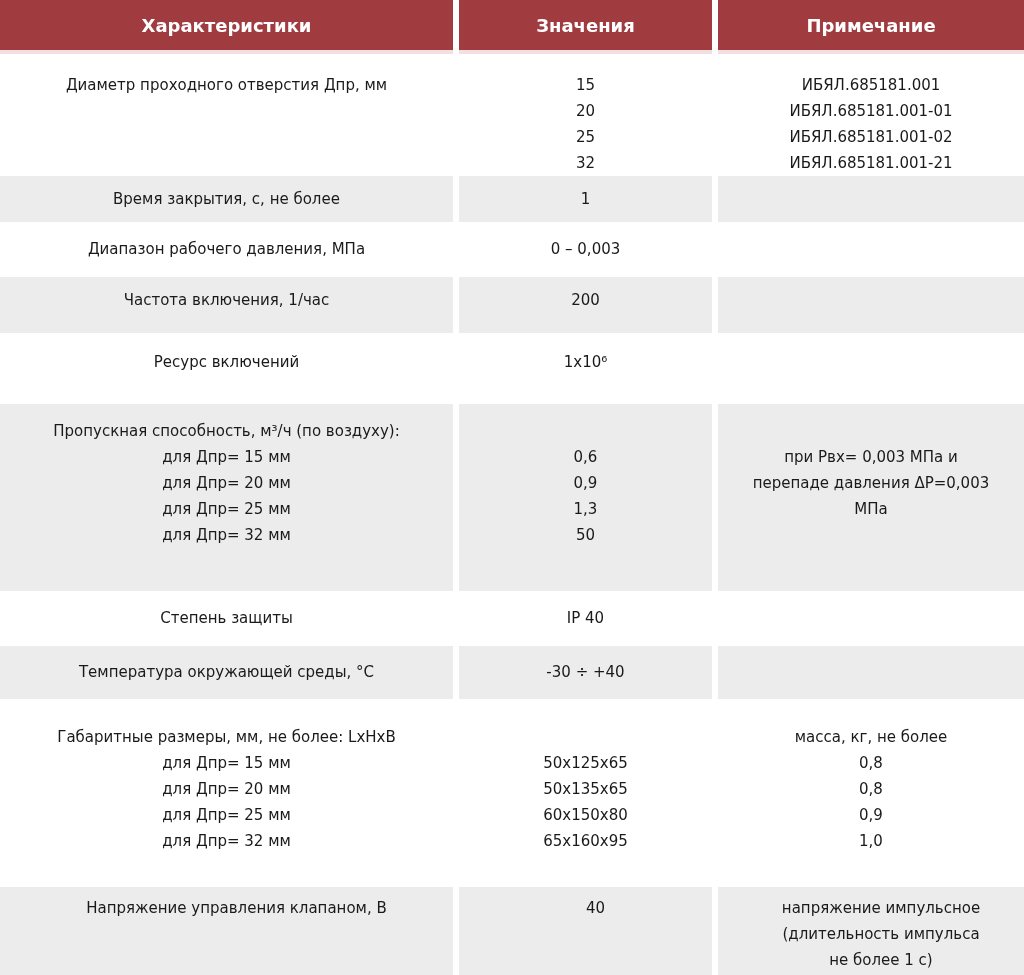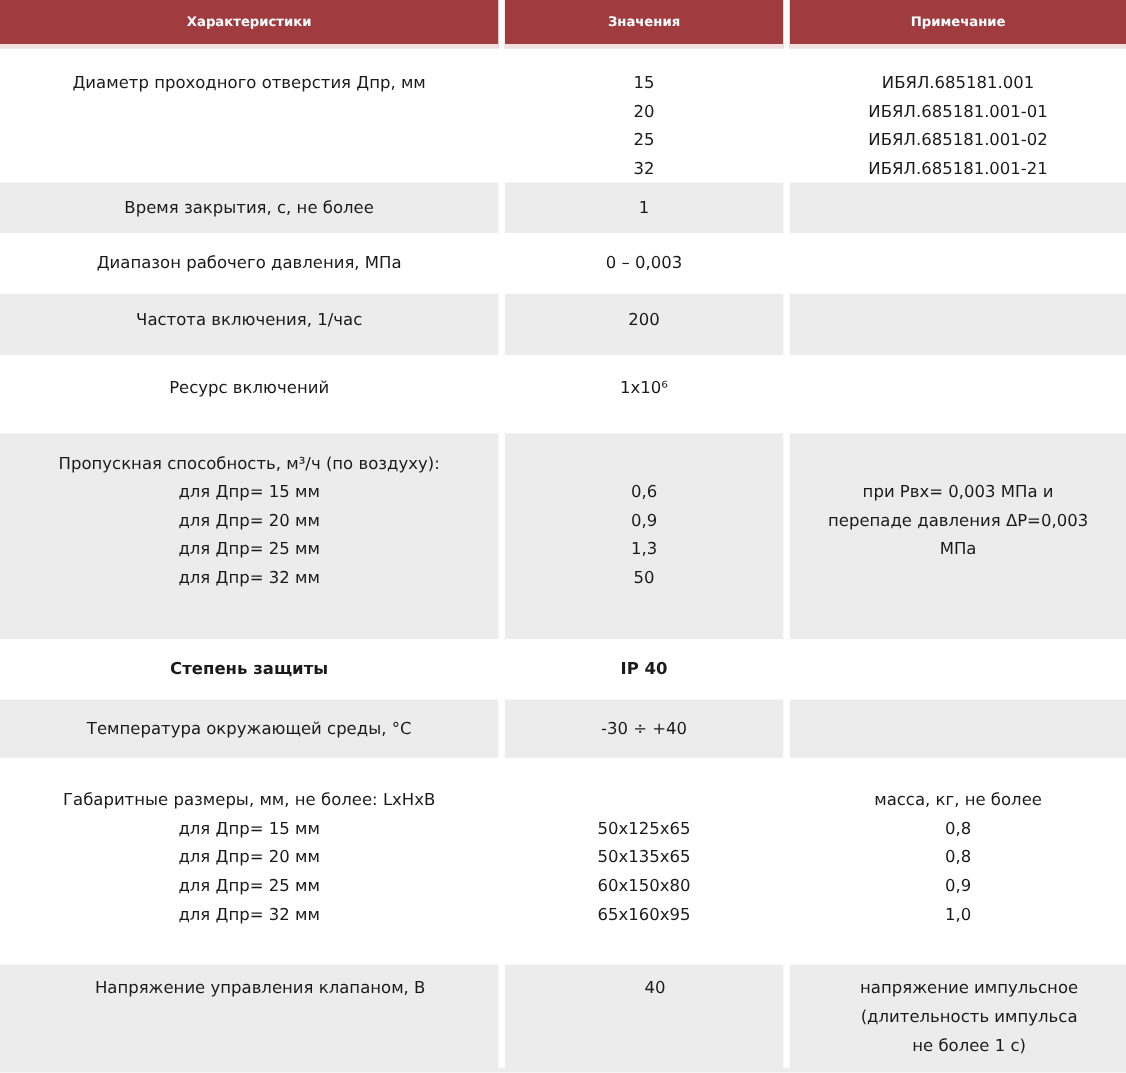--- a/index.html
+++ b/index.html
@@ -21,25 +21,25 @@
 
   .grid3 {
     display: grid;
     grid-template-columns: 453px 253px 306px;
     column-gap: 6px;
     width: 1024px;
   }
 
   
   .hcell {
-    height: 44px;
+    height: 54px;
     background: var(--header-bg);
     border-bottom: 4px solid var(--header-separator);
     color: var(--header-text);
-    font-size: 12px;
+    font-size: 18px;
     font-weight: bold;
     display: flex;
     align-items: center;
     justify-content: center;
   }
 
   
   .row { display: grid; grid-template-columns: 453px 253px 306px; column-gap: 6px; }
   .cell {
     text-align: center;
@@ -49,21 +49,21 @@
   .row:nth-child(even) .cell { background: var(--row-alt-bg); }
   .line { line-height: 26px; min-height: 26px; white-space: nowrap; }
 
   
   .row:nth-child(1)  { height: 122px; border-radius: 20px; } .row:nth-child(1)  .cell { padding-top: 18px; }
   .row:nth-child(2)  { height: 46px;  } .row:nth-child(2)  .cell { padding-top: 10px; }
   .row:nth-child(3)  { height: 55px;  } .row:nth-child(3)  .cell { padding-top: 14px; }
   .row:nth-child(4)  { height: 56px;  } .row:nth-child(4)  .cell { padding-top: 10px; }
   .row:nth-child(5)  { height: 71px;  } .row:nth-child(5)  .cell { padding-top: 16px; }
   .row:nth-child(6)  { height: 187px; } .row:nth-child(6)  .cell { padding-top: 14px; }
-  .row:nth-child(7)  { height: 55px; font-weight: bold;  } .row:nth-child(7)  .cell { padding-top: 14px; }
+  .row:nth-child(7)  { height: 55px;  } .row:nth-child(7)  .cell { padding-top: 14px; }
   .row:nth-child(8)  { height: 53px;  } .row:nth-child(8)  .cell { padding-top: 13px; }
   .row:nth-child(9)  { height: 188px; } .row:nth-child(9)  .cell { padding-top: 25px; }
   .row:nth-child(10) { height: 94px;  } .row:nth-child(10) .cell { padding-top: 8px; padding-left: 20px; }
 
   .footer-strip {
     width: 1024px;
     height: 26px;
     background: var(--row-alt-bg);
   }
 </style>

